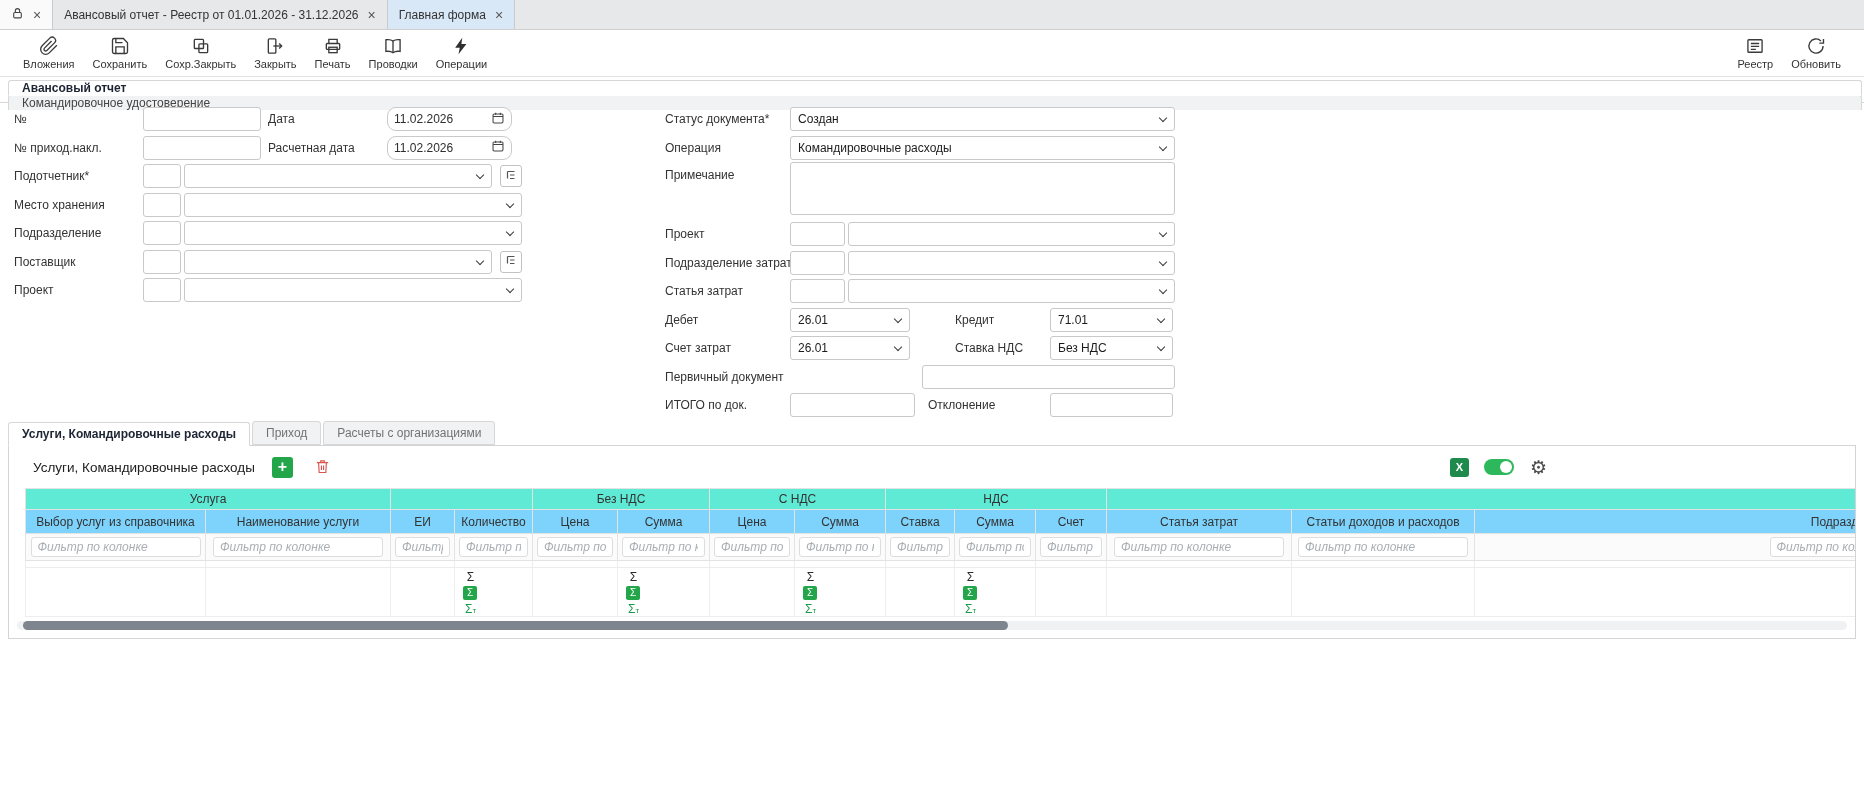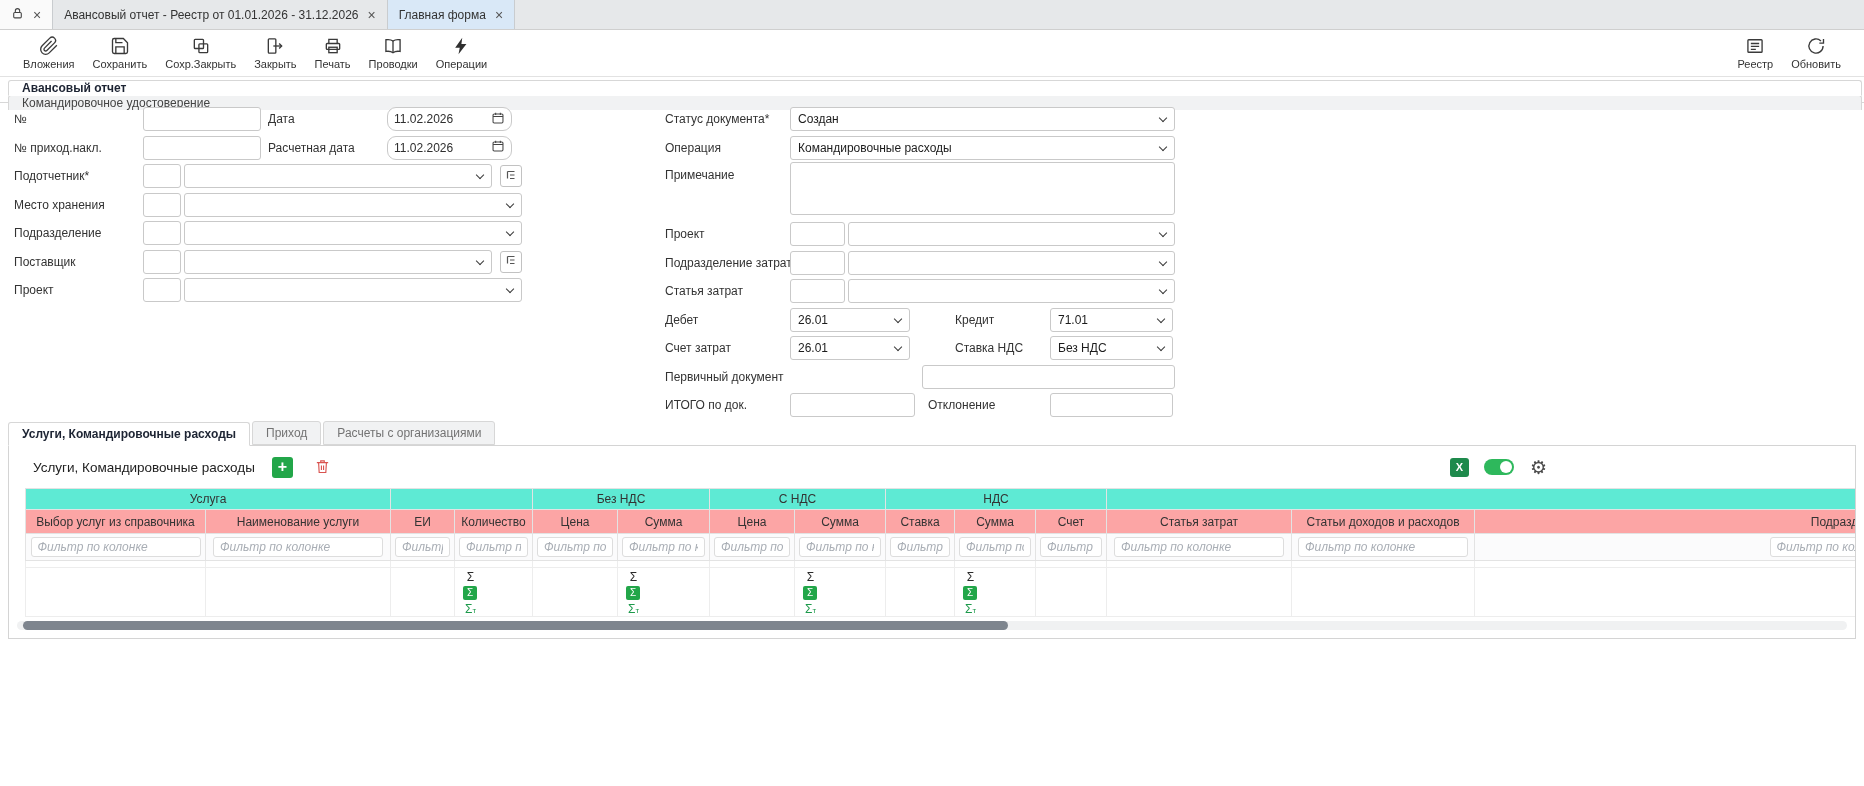--- a/index.html
+++ b/index.html
@@ -56,21 +56,21 @@
   .head-right { position:absolute; left:1441px; top:0; height:42px; display:flex; align-items:center; }
   .excelbtn { width:19px; height:19px; border:none; border-radius:3px; background:var(--excel_green,#1e8a4c); color:#fff; font-size:11px; font-weight:700; line-height:19px; text-align:center; padding:0; cursor:pointer; }
   .toggle { width:30px; height:16px; border-radius:8px; background:var(--toggle_on,#2eb85c); position:relative; margin-left:15px; cursor:pointer; }
   .knob { position:absolute; right:2px; top:2px; width:12px; height:12px; border-radius:50%; background:#fff; }
   .gear { margin-left:16px; font-family:"DejaVu Sans",sans-serif; font-size:19px; color:#4a4a4a; line-height:1; cursor:pointer; }
   
   .tablewrap { margin-left:16px; width:calc(100% - 16px); overflow:hidden; }
   table.grid { border-collapse:collapse; table-layout:fixed; width:2209px; }
   table.grid th, table.grid td { border:1px solid #e3e3e3; font-weight:400; font-size:12px; color:#333; padding:0; overflow:hidden; white-space:nowrap; }
   tr.group-row th { height:21px; background:#5eead4; text-align:center; }
-  tr.head-row  th { height:24px; background:#fca5a5; text-align:center; }
+  tr.head-row  th { height:24px; background:#7dd3fc; text-align:center; }
   tr.filter-row td { height:27px; background:#fbfbfc; text-align:center; }
   input.filter { width:calc(100% - 8px); max-width:170px; height:20px; border:1px solid #ddd; border-radius:3px; padding:0 6px; font-family:inherit; font-size:12px; vertical-align:middle; }
   input.filter::placeholder { color:#a9aeb5; font-style:italic; }
   tr.spacer-row td { height:7px; border-color:#ededed; background:#fff; }
   tr.body-row td { height:48px; border-color:#ededed; background:#fff; vertical-align:top; }
   .sig { margin:2px 0 0 8px; width:15px; height:14px; line-height:14px; font-size:12px; color:#2b2b2b; text-align:center; cursor:pointer; }
   .sig.box { background:var(--accent_green,#22a649); color:#fff; font-size:10px; border-radius:2px; width:14px; }
   .sig.total { color:#1d9a4b; }
   .sig .sub { font-size:8px; }
   

